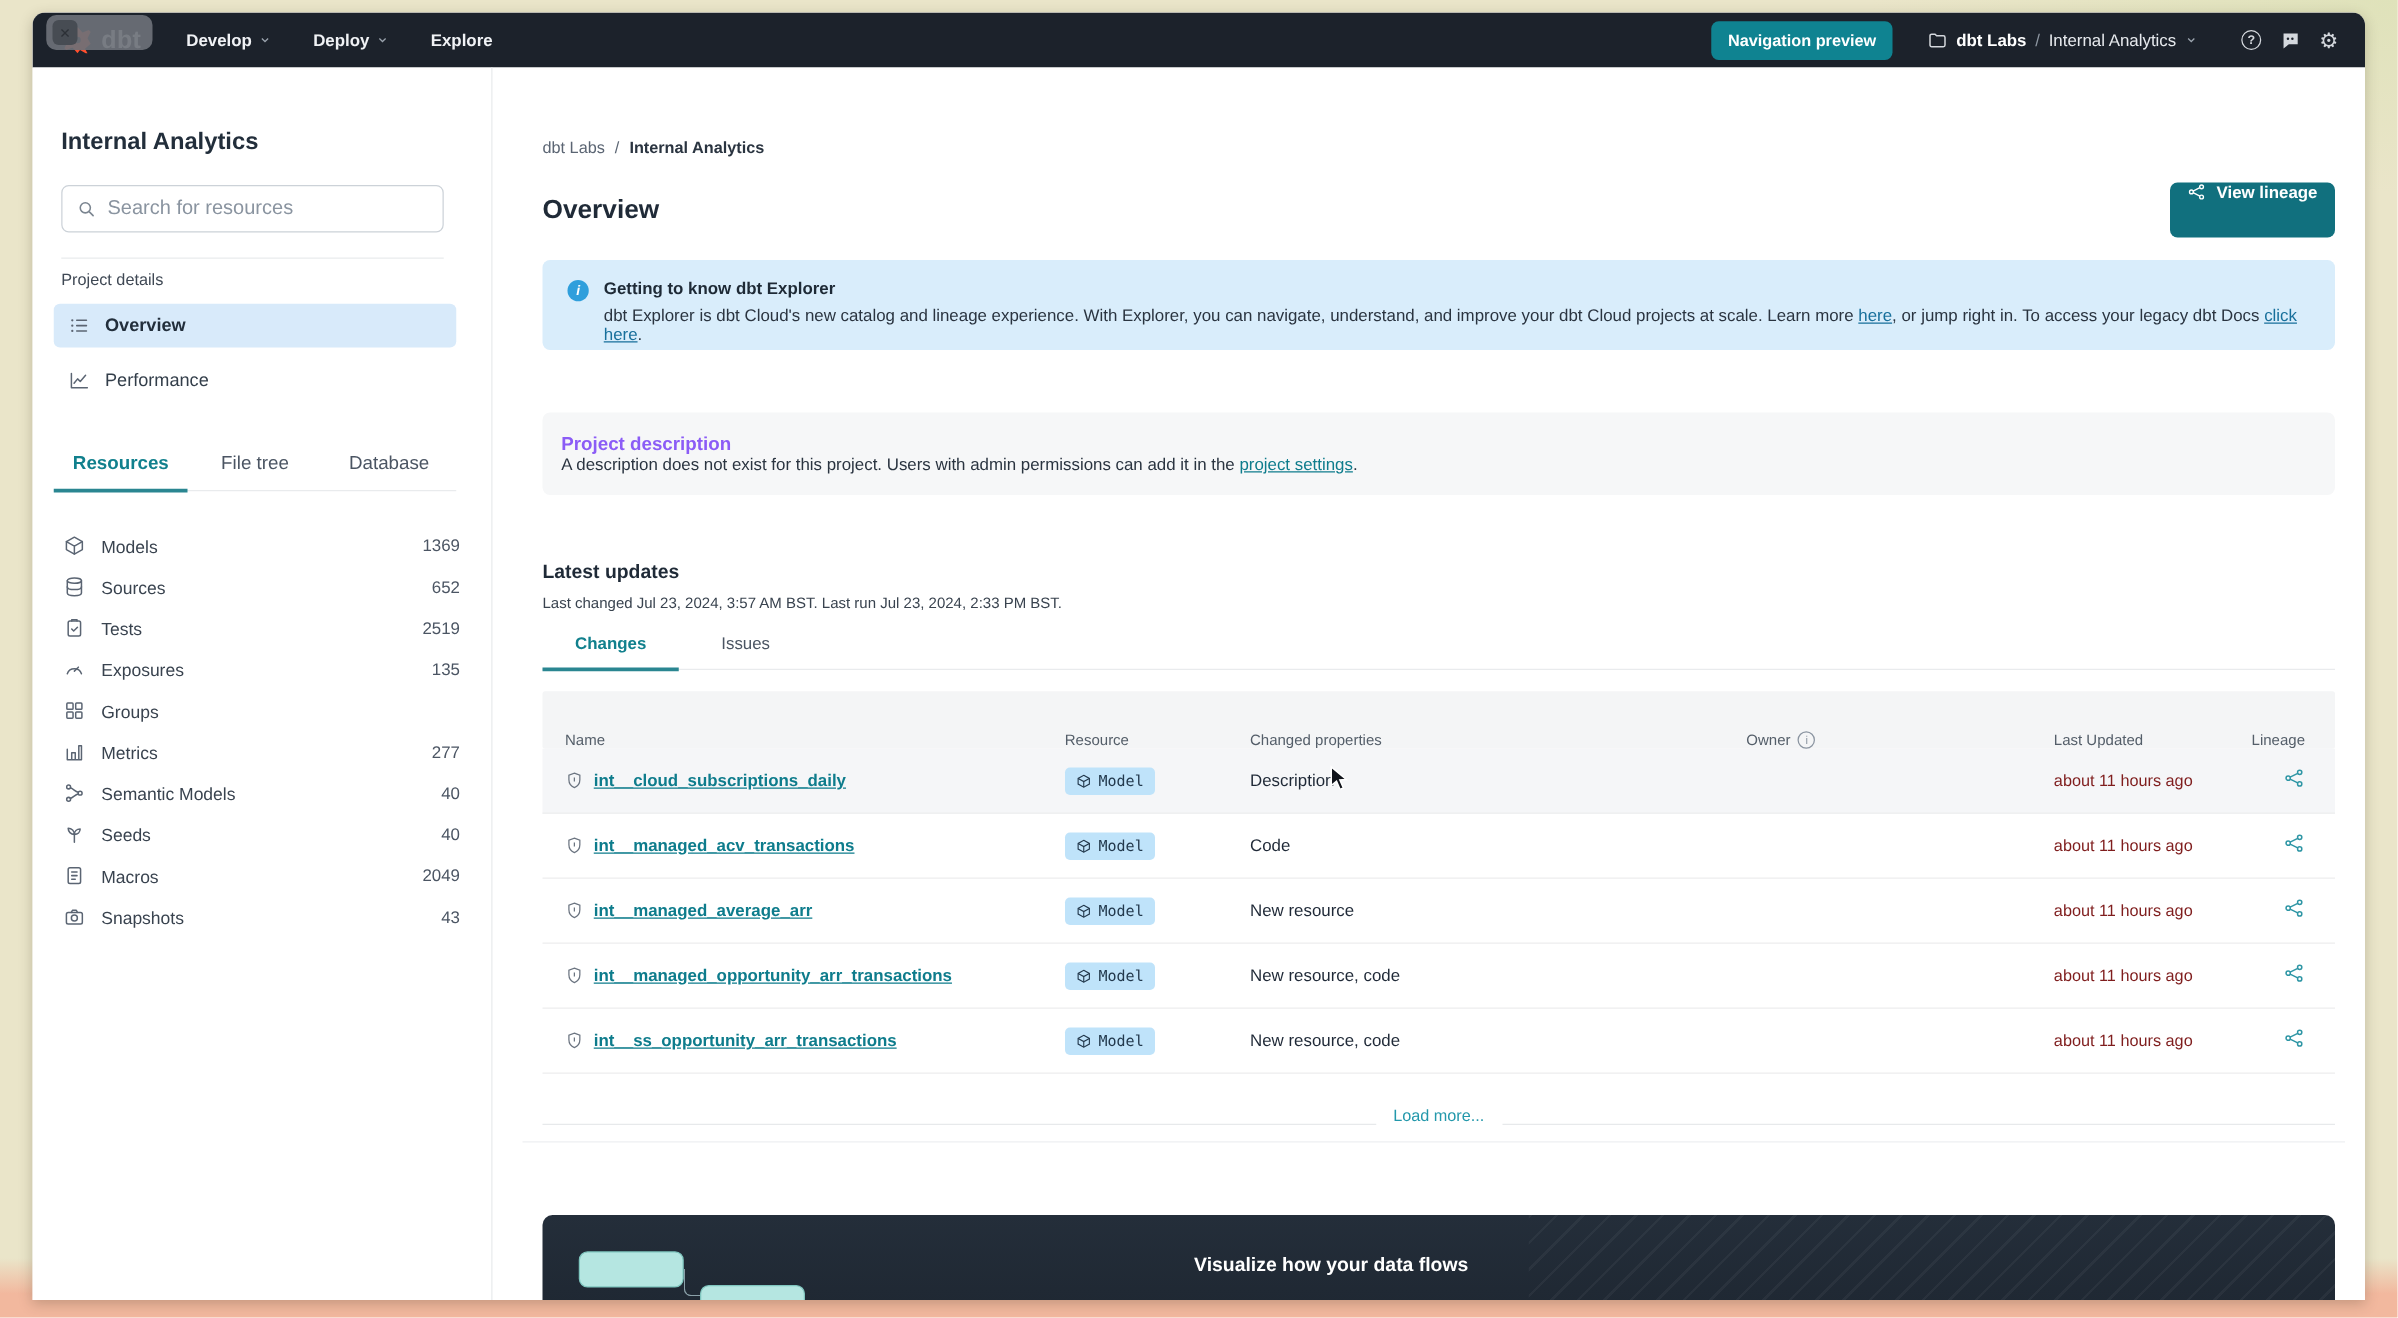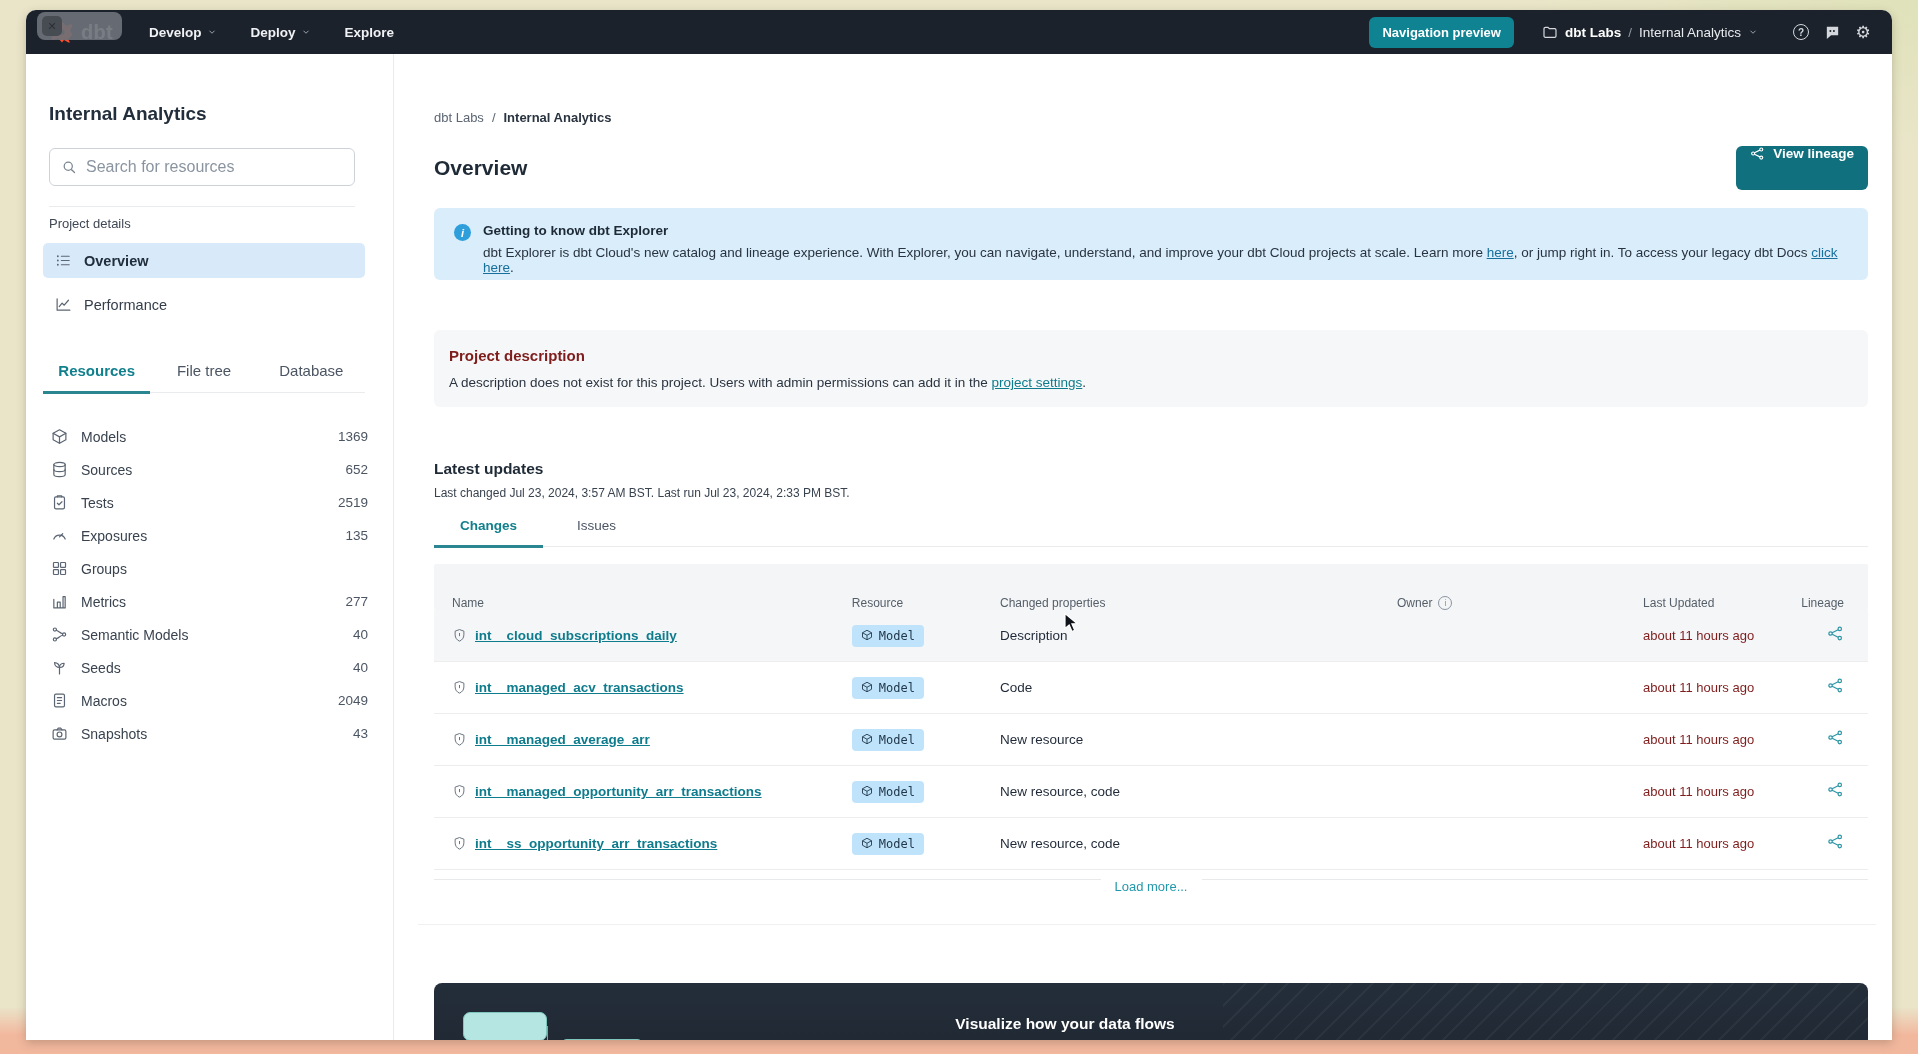--- a/index.html
+++ b/index.html
@@ -84,48 +84,48 @@
   .info-banner { margin-top:18px; background:#d9edfb; border-radius:6px; height:72px;
     display:flex; padding:15px 20px; gap:12px; }
   .info-dot { width:17px; height:17px; border-radius:50%; background:#2f9fdc; color:#fff;
     font-size:11px; font-weight:bold; display:flex; align-items:center; justify-content:center;
     font-style:italic; flex:0 0 17px; margin-top:1px; }
   .info-banner h4 { font-size:13.5px; color:#1e2a36; margin-bottom:7px; }
   .info-banner p { font-size:13.5px; color:#2a3440; }
   .blue-link { color:#176f9b; text-decoration:underline; cursor:pointer; }
   .teal-link { color:#0e7c8c; text-decoration:underline; cursor:pointer; }
   .desc-card { margin-top:50px; background:#f6f7f8; border-radius:6px; padding:17px 15px; }
-  .desc-card h3 { font-size:15px; color:#7f1d1d; margin-bottom:11px; }
+  .desc-card h3 { font-size:15px; color:#8b5cf6; margin-bottom:0; }
   .desc-card p { font-size:13.5px; color:#2a3440; }
   .latest-title { margin-top:53px; font-size:15.5px; font-weight:bold; color:#1f2a37; }
   .latest-sub { margin-top:8px; font-size:12px; color:#39434f; }
   .upd-tabs { margin-top:18px; display:flex; gap:8px; border-bottom:1px solid #e9ebed; }
   .upd-tab { font-size:13.5px; color:#4b5563; padding:0 26px 12px 26px; border-bottom:3px solid transparent;
     margin-bottom:-2px; cursor:pointer; }
   .upd-tab.active { color:#11808d; font-weight:bold; border-bottom-color:#2a8691; }
   .tbl { margin-top:17px; }
   .tbl-head { background:#f4f5f6; height:46px; display:flex; align-items:flex-end; padding:0 18px;
     font-size:12px; color:#545e69; border-radius:2px; }
   .tbl-row { height:52px; display:flex; align-items:center; padding:0 18px; border-bottom:1px solid #ededee; }
   .tbl-row.hover { background:#f5f6f8; }
   .c-name { flex:0 0 28.6%; display:flex; align-items:center; gap:8px; }
   .c-res  { flex:0 0 10.6%; }
   .c-chg  { flex:0 0 28.4%; font-size:13.5px; color:#1f2937; }
   .c-own  { flex:0 0 17.6%; display:flex; align-items:center; gap:6px; }
   .c-upd  { flex:0 0 10.2%; font-size:13px; color:#7f1d1d; }
   .c-lin  { flex:1; text-align:right; padding-right:6px; }
   .name-link { font-size:13.5px; font-weight:bold; color:#0e7c8c; text-decoration:underline; cursor:pointer; }
   .shield { width:15px; height:15px; stroke:#6b7480; fill:none; stroke-width:1.6; flex:0 0 15px; }
-  .badge { display:inline-flex; gap:6px; background:#bfe3fa; border-radius:4px;
+  .badge { display:inline-flex; align-items:center; gap:6px; background:#bfe3fa; border-radius:4px;
     padding:4px 9px; font-family:"DejaVu Sans Mono", monospace; font-size:12px; color:#22384c; }
   .badge svg { width:12px; height:12px; stroke:#22384c; fill:none; stroke-width:1.8; }
   .owner-info { width:14px; height:14px; border:1.3px solid #8a94a0; border-radius:50%;
     font-size:9px; color:#8a94a0; display:inline-flex; align-items:center; justify-content:center; }
   .row-lin-icon { width:17px; height:17px; stroke:#2e96a5; fill:none; stroke-width:1.7; cursor:pointer; }
-  .load-more-row { margin-top:9px; display:flex; align-items:flex-start; gap:14px; height:32px; }
+  .load-more-row { margin-top:9px; display:flex; align-items:flex-end; gap:14px; height:32px; }
   .load-more-row .line { flex:1; border-top:1px solid #e7e9eb; }
   .load-more { font-size:13px; color:#2398ab; cursor:pointer; white-space:nowrap; }
   .soft-rule { margin-top:13px; border-top:1px solid #eef0f2; margin-left:-16px; margin-right:-8px; }
   .promo { margin-top:58px; height:130px; border-radius:8px 8px 0 0; position:relative;
     background:linear-gradient(180deg,#242e3a 0%, #1b232d 100%); overflow:hidden; cursor:pointer; }
   .promo::after { content:""; position:absolute; right:0; top:0; width:45%; height:100%;
     background:repeating-linear-gradient(135deg, rgba(255,255,255,.045) 0 2px, transparent 2px 15px); }
   .promo-title { position:absolute; left:44%; top:32px; transform:translateX(-50%);
     color:#fff; font-size:15.5px; font-weight:bold; }
   .p-node { position:absolute; background:#b5e6e1; border:1.5px solid #7fc6bf; border-radius:7px;

